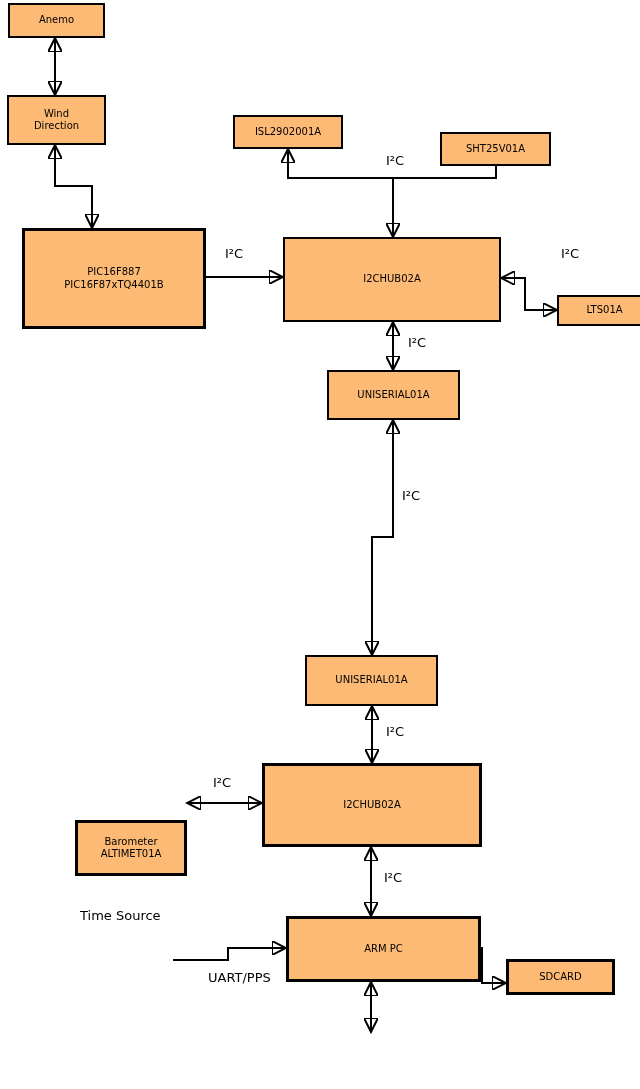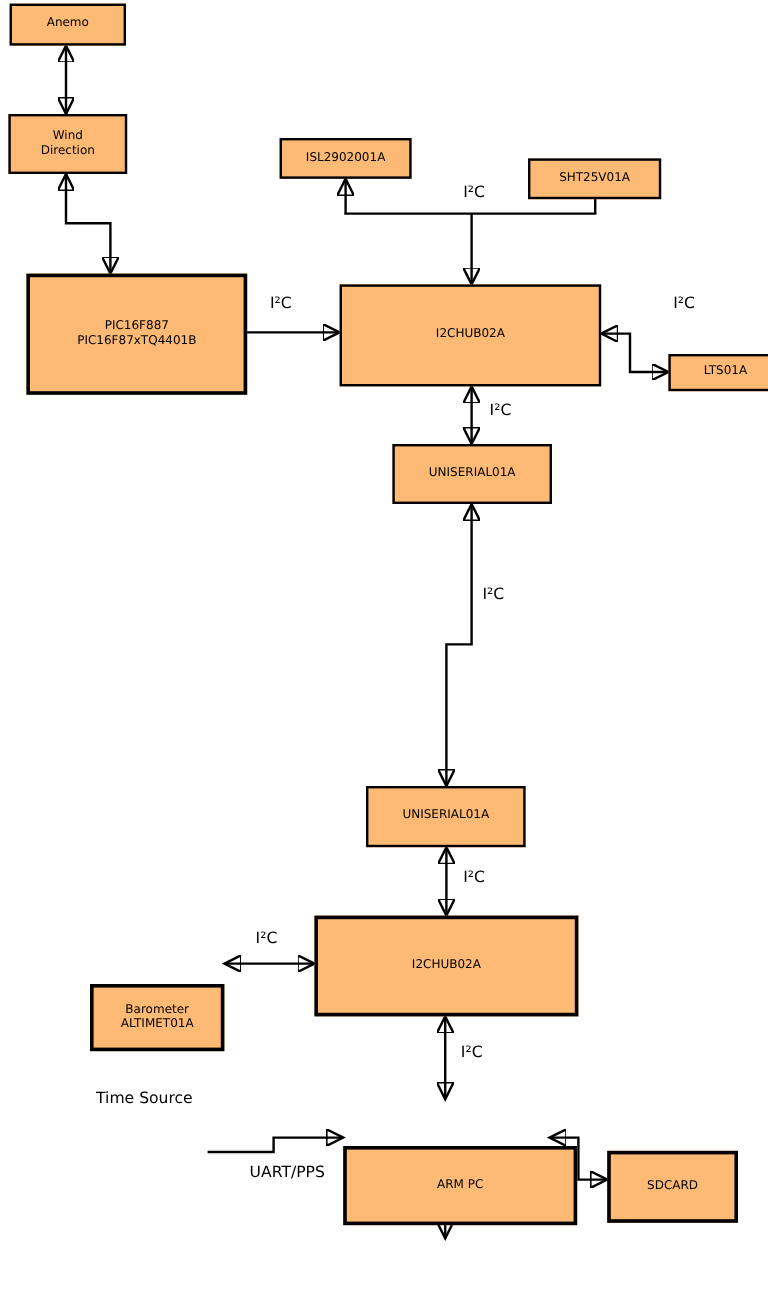--- a/index.html
+++ b/index.html
@@ -87,23 +87,23 @@
   <div class="node" style="left:327px; top:370px; width:133px; height:50px;">UNISERIAL01A</div>
 
   <div class="node" style="left:305px; top:655px; width:133px; height:51px;">UNISERIAL01A</div>
 
   <div class="node thick" style="left:262px; top:763px; width:220px; height:84px;">I2CHUB02A</div>
 
   <div class="node thick" style="left:75px; top:776px; width:112px; height:56px;margin-top:44px;">Barometer
 ALTIMET01A</div>
 
 
-  <div class="node thick" style="left:286px; top:916px; width:195px; height:66px;margin-top:39px;">ARM PC</div>
+  <div class="node thick" style="left:286px; top:916px; width:195px; height:66px;">ARM PC</div>
 
-  <div class="node thick" style="left:506px; top:959px; width:109px; height:60px;">SDCARD</div>
+  <div class="node thick" style="left:506px; top:959px; width:109px; height:36px;">SDCARD</div>
 
 
   <span class="lbl" style="left:225px; top:247px;">I²C</span>
   <span class="lbl" style="left:386px; top:154px;">I²C</span>
   <span class="lbl" style="left:561px; top:247px;">I²C</span>
   <span class="lbl" style="left:408px; top:336px;">I²C</span>
   <span class="lbl" style="left:402px; top:489px;">I²C</span>
   <span class="lbl" style="left:386px; top:725px;">I²C</span>
   <span class="lbl" style="left:213px; top:776px;">I²C</span>
   <span class="lbl" style="left:384px; top:871px;">I²C</span>

